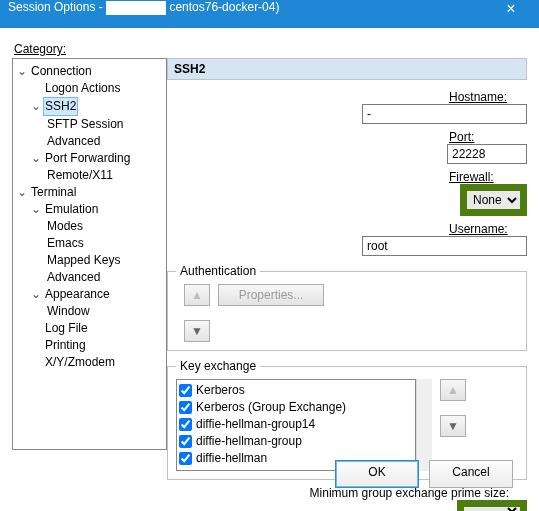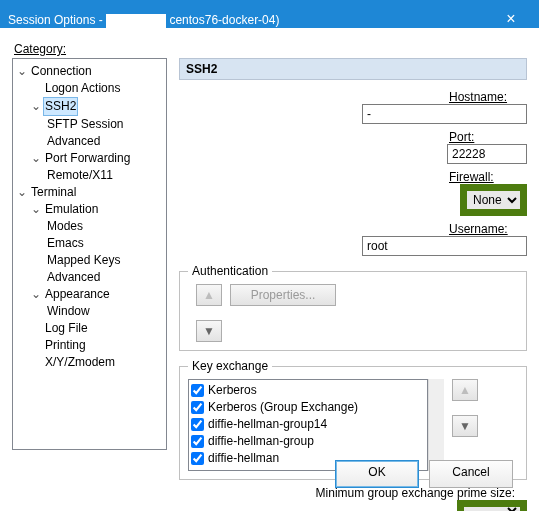--- a/index.html
+++ b/index.html
@@ -1,23 +1,23 @@
 <!DOCTYPE html>
 <html><head>
 <meta charset="utf-8">
 <style>
   * { box-sizing: border-box; font-family: "Segoe UI", Tahoma, sans-serif; font-size: 12px; }
   body { margin: 0; background: #fff; width: 539px; height: 511px; overflow: hidden; }
-  .titlebar { background: #1e87d6; color: #fff; height: 28px; display: flex; align-items: flex-end; padding: 0 8px; gap: 37px; }
+  .titlebar { background: #1e87d6; color: #fff; height: 28px; display: flex; align-items: flex-start; padding: 0 8px; gap: 37px; }
   .titlebar .title { flex: 1; }
   .titlebar .redact { display:inline-block; background:#fff; width:60px; height:14px; vertical-align:middle;}
   .titlebar .close { width: 40px; text-align: center; font-size: 16px; }
   .content { padding: 10px 12px 0 12px; }
   .cat-label { margin: 4px 0 2px 2px; text-decoration: underline; }
-  .row { display: flex; gap: 12px; }
+  .row { display: flex; gap: 0; }
   .tree-pane { width: 155px; border: 1px solid #828790; height: 392px; overflow: auto; padding: 4px 2px; }
   .tree ul { list-style: none; margin: 0; padding-left: 14px; }
   .tree > ul { padding-left: 2px; }
   .tree li { line-height: 17px; white-space: nowrap; }
   .caret { display:inline-block; width:10px; text-align:center; color:#555; margin-right:2px;}
   .caret.blank { color: transparent; }
   .node { cursor: default; display:inline-block; padding: 0 2px;}
   .node.sel { background: #cde8ff; border:1px solid #7ab7e8; padding:0 1px;}
   .main-pane { flex:1; height: 392px; }
   .panel-title { background: #d7e4f2; border:1px solid #b8c4d4; padding: 3px 6px; font-weight: bold; margin-bottom: 10px;}
@@ -163,21 +163,21 @@
           </div>
           <div class="side-btns">
             <div class="sqbtn dis">▲</div>
             <div style="height:6px"></div>
             <div class="sqbtn">▼</div>
           </div>
         </div>
       </fieldset>
 
       <div class="form-row" style="margin-top:2px">
-        <label style="width:auto; text-decoration:none; margin-right:12px">Minimum group exchange prime size:</label>
+        <label style="width:auto; text-decoration:none; margin-right:18px">Minimum group exchange prime size:</label>
         <select style="width:70px">
           <option>1024</option>
         </select>
       </div>
     </div>
   </div>
 
   <div class="footer">
     <div class="btn primary">OK</div>
     <div class="btn">Cancel</div>

